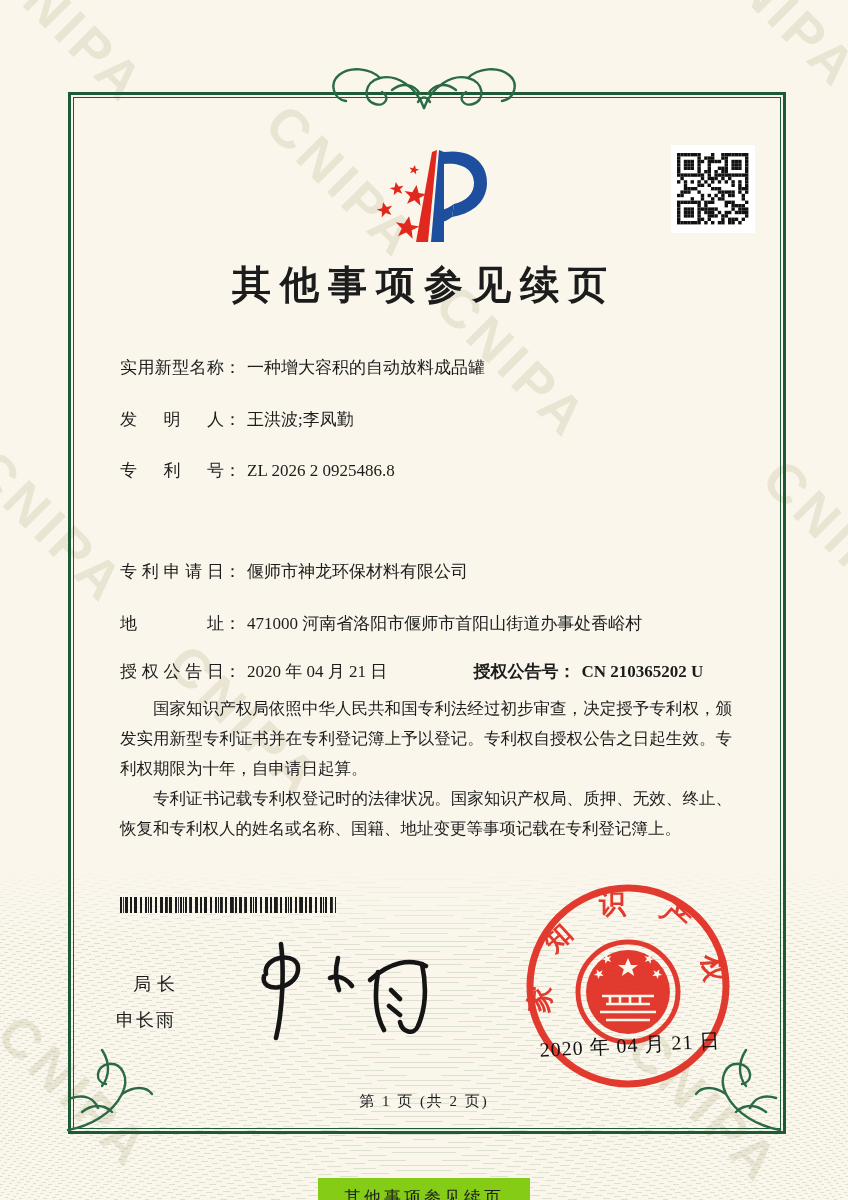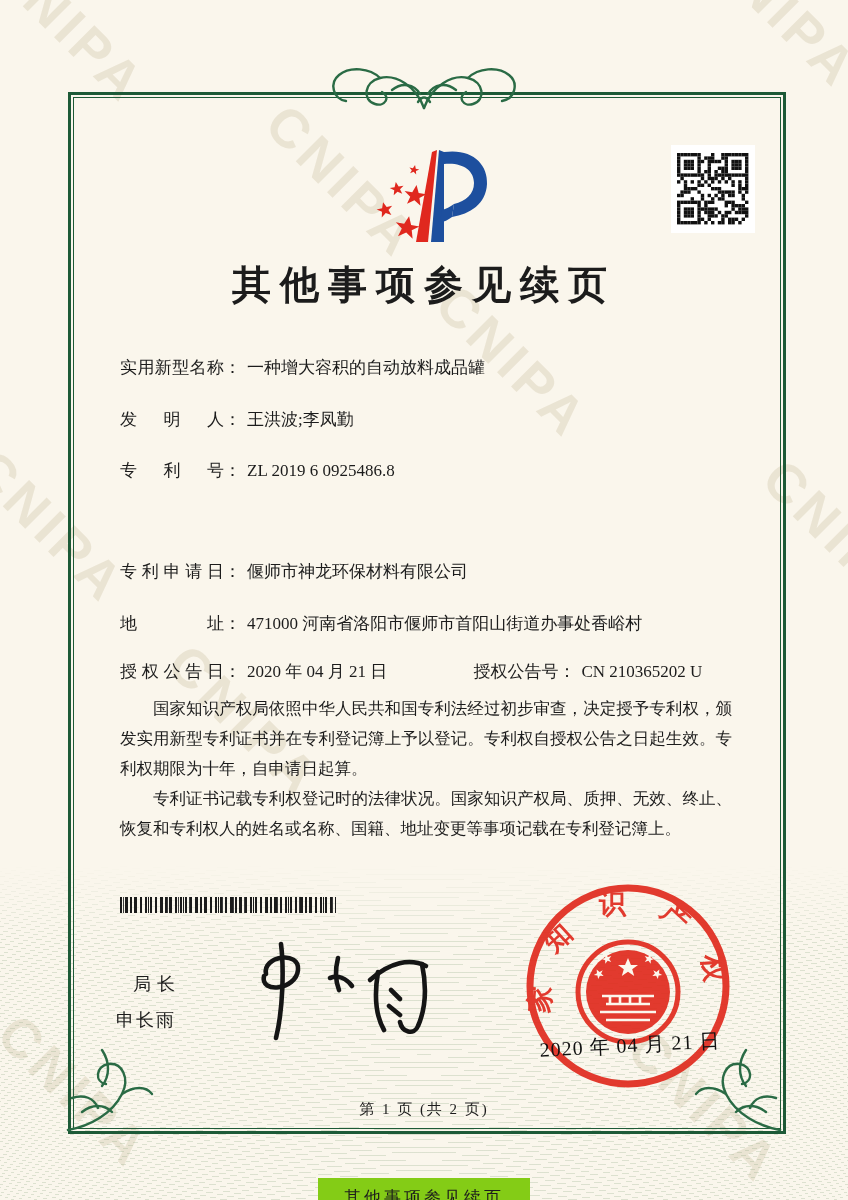--- a/index.html
+++ b/index.html
@@ -24,42 +24,42 @@
   .cert-no{position:absolute;left:100px;top:149px;font-size:17px;letter-spacing:3px;z-index:4;}
   .logo{position:absolute;left:352px;top:138px;z-index:4;}
   .qr-box{position:absolute;left:671px;top:145px;width:84px;height:88px;background:#fff;z-index:4;
       display:flex;align-items:center;justify-content:center;}
   .title{position:absolute;left:0;width:100%;top:258px;text-align:center;font-size:39px;
       font-weight:bold;letter-spacing:9px;z-index:4;}
   
   .frow{position:absolute;left:120px;font-size:17px;z-index:4;white-space:nowrap;}
   .flabel{display:inline-block;width:104px;text-align:justify;text-align-last:justify;}
   .fcolon{display:inline-block;margin-right:6px;}
-  .grant-right{margin-left:82px;}
+  .grant-right{margin-left:82px;font-weight:bold;}
   
   .paras{position:absolute;left:120px;top:694px;width:612px;font-size:16.5px;line-height:30px;
       text-align:justify;z-index:4;}
   .paras p{margin:0;text-indent:2em;}
   
   .barcode{position:absolute;left:120px;top:897px;width:216px;height:16px;z-index:4;
       background-image:
         repeating-linear-gradient(90deg,#1b1b1b 0 2px,transparent 2px 5px),
         repeating-linear-gradient(90deg,#1b1b1b 0 1px,transparent 1px 7px),
         repeating-linear-gradient(90deg,transparent 0 3px,#3a3a3a 3px 4px,transparent 4px 11px);}
   
   .director-title{position:absolute;left:116px;top:972px;font-size:18px;letter-spacing:6px;z-index:4;margin-left:17px;}
   .director-name{position:absolute;left:116px;top:1008px;font-size:18px;letter-spacing:2px;z-index:4;text-align:right;}
   .signature{position:absolute;left:238px;top:938px;z-index:4;}
   
   .seal{position:absolute;left:522px;top:880px;width:212px;height:212px;z-index:5;}
   .seal-date{position:absolute;left:530px;top:1032px;width:200px;text-align:center;font-size:20px;
       letter-spacing:1px;color:#111;transform:rotate(-3deg);z-index:6;}
   
   .page-info{position:absolute;left:0;width:100%;top:1092px;text-align:center;font-size:15px;
-      letter-spacing:2px;z-index:4;margin-top:8px;}
+      letter-spacing:2px;z-index:4;}
   .cont-note{position:absolute;left:50%;transform:translateX(-50%);top:1178px;background:#84cc16;
       padding:8px 26px;font-size:17px;letter-spacing:3px;z-index:4;white-space:nowrap;font-family:Liberation Mono, monospace;}
 </style>
 </head>
 <body>
 
 <div class="page">
 
   <div class="wm" style="left:-25px;top:-5px">CNIPA</div>
   <div class="wm" style="left:248px;top:150px">CNIPA</div>
@@ -372,21 +372,21 @@
 
   <div class="title">其他事项参见续页</div>
 
   <div class="frow" style="top:356px">
     <span class="flabel">实用新型名称</span><span class="fcolon">：</span><span>一种增大容积的自动放料成品罐</span>
   </div>
   <div class="frow" style="top:408px">
     <span class="flabel">发明人</span><span class="fcolon">：</span><span>王洪波;李凤勤</span>
   </div>
   <div class="frow" style="top:459px">
-    <span class="flabel">专利号</span><span class="fcolon">：</span><span>ZL 2019 6 0925486.8</span>
+    <span class="flabel">专利号</span><span class="fcolon">：</span><span>ZL 2026 2 0925486.8</span>
   </div>
   <div class="frow" style="top:560px">
     <span class="flabel">专利申请日</span><span class="fcolon">：</span><span>偃师市神龙环保材料有限公司</span>
   </div>
   <div class="frow" style="top:612px">
     <span class="flabel">地址</span><span class="fcolon">：</span><span>471000 河南省洛阳市偃师市首阳山街道办事处香峪村</span>
   </div>
   <div class="frow" style="top:660px">
     <span><span class="flabel">授权公告日</span><span class="fcolon">：</span><span>2020 年 04 月 21 日</span></span>
     <span class="grant-right"><span>授权公告号</span><span class="fcolon">：</span><span>CN 210365202 U</span></span>

